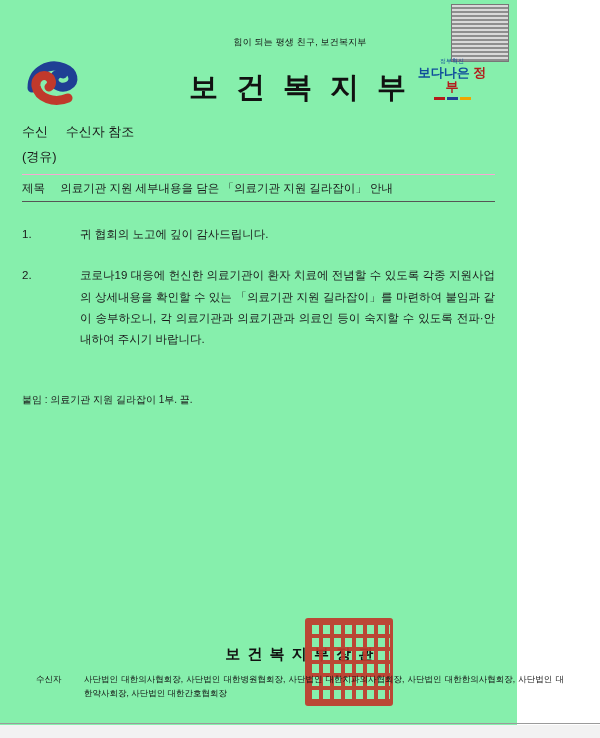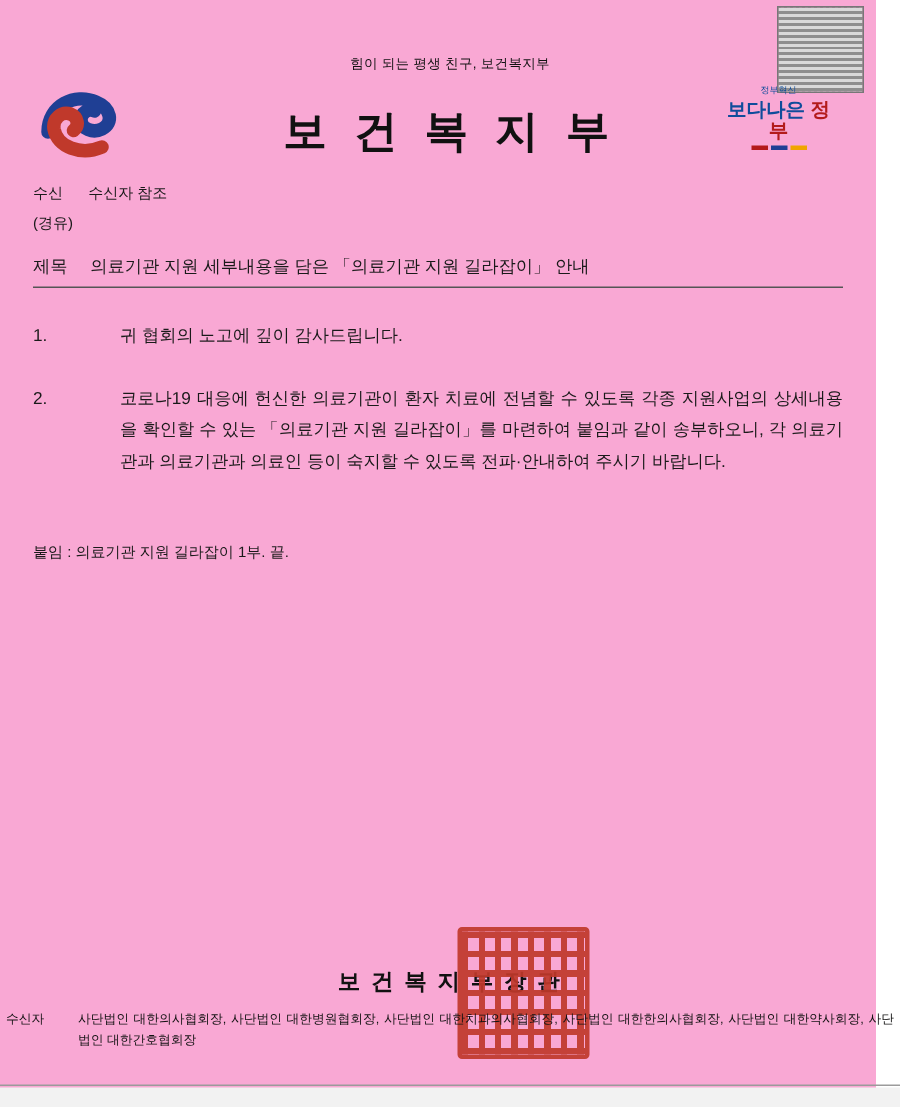--- a/index.html
+++ b/index.html
@@ -11,23 +11,23 @@
     width: 600px;
     height: 738px;
     font-family: "Liberation Sans", sans-serif;
     color: #1a1a1a;
     position: relative;
     overflow: hidden;
   }
 
   .page {
     position: relative;
-    width: 584px;
+    width: 517px;
     height: 738px;
-    background: #f9a8d4;
+    background: #86efac;
   }
 
   
   .header-area {
     position: relative;
     height: 120px;
   }
 
   .slogan {
     position: absolute;
@@ -114,21 +114,21 @@
   
   .doc-body {
     position: relative;
     padding: 0 22px;
     font-size: 11.5px;
     line-height: 1.6;
   }
 
   .recipient-line,
   .via-line {
-    font-size: 10px;
+    font-size: 13px;
     margin: 0;
     padding: 2px 0;
   }
   .recipient-line .label { margin-right: 14px; }
 
   .subject-row {
     border-top: 1px solid #f9a8d4;
     border-bottom: 1px solid #555;
     padding: 4px 0 4px 0;
     margin-top: 4px;
@@ -190,21 +190,21 @@
       repeating-linear-gradient(90deg, #c0392b 0 4px, rgba(255,255,255,0) 4px 11px),
       repeating-linear-gradient(0deg, #c0392b 0 4px, rgba(255,255,255,0) 4px 13px);
     box-sizing: border-box;
   }
 
   .footer-recipients {
     position: absolute;
     left: 0;
     top: 672px;
     width: 600px;
-    padding: 0 4px;
+    padding: 0 36px;
     box-sizing: border-box;
     font-size: 8.5px;
     line-height: 1.65;
     color: #111;
     display: flex;
     align-items: flex-start;
   }
   .footer-recipients .fr-label {
     flex: 0 0 48px;
     font-size: 8.5px;

